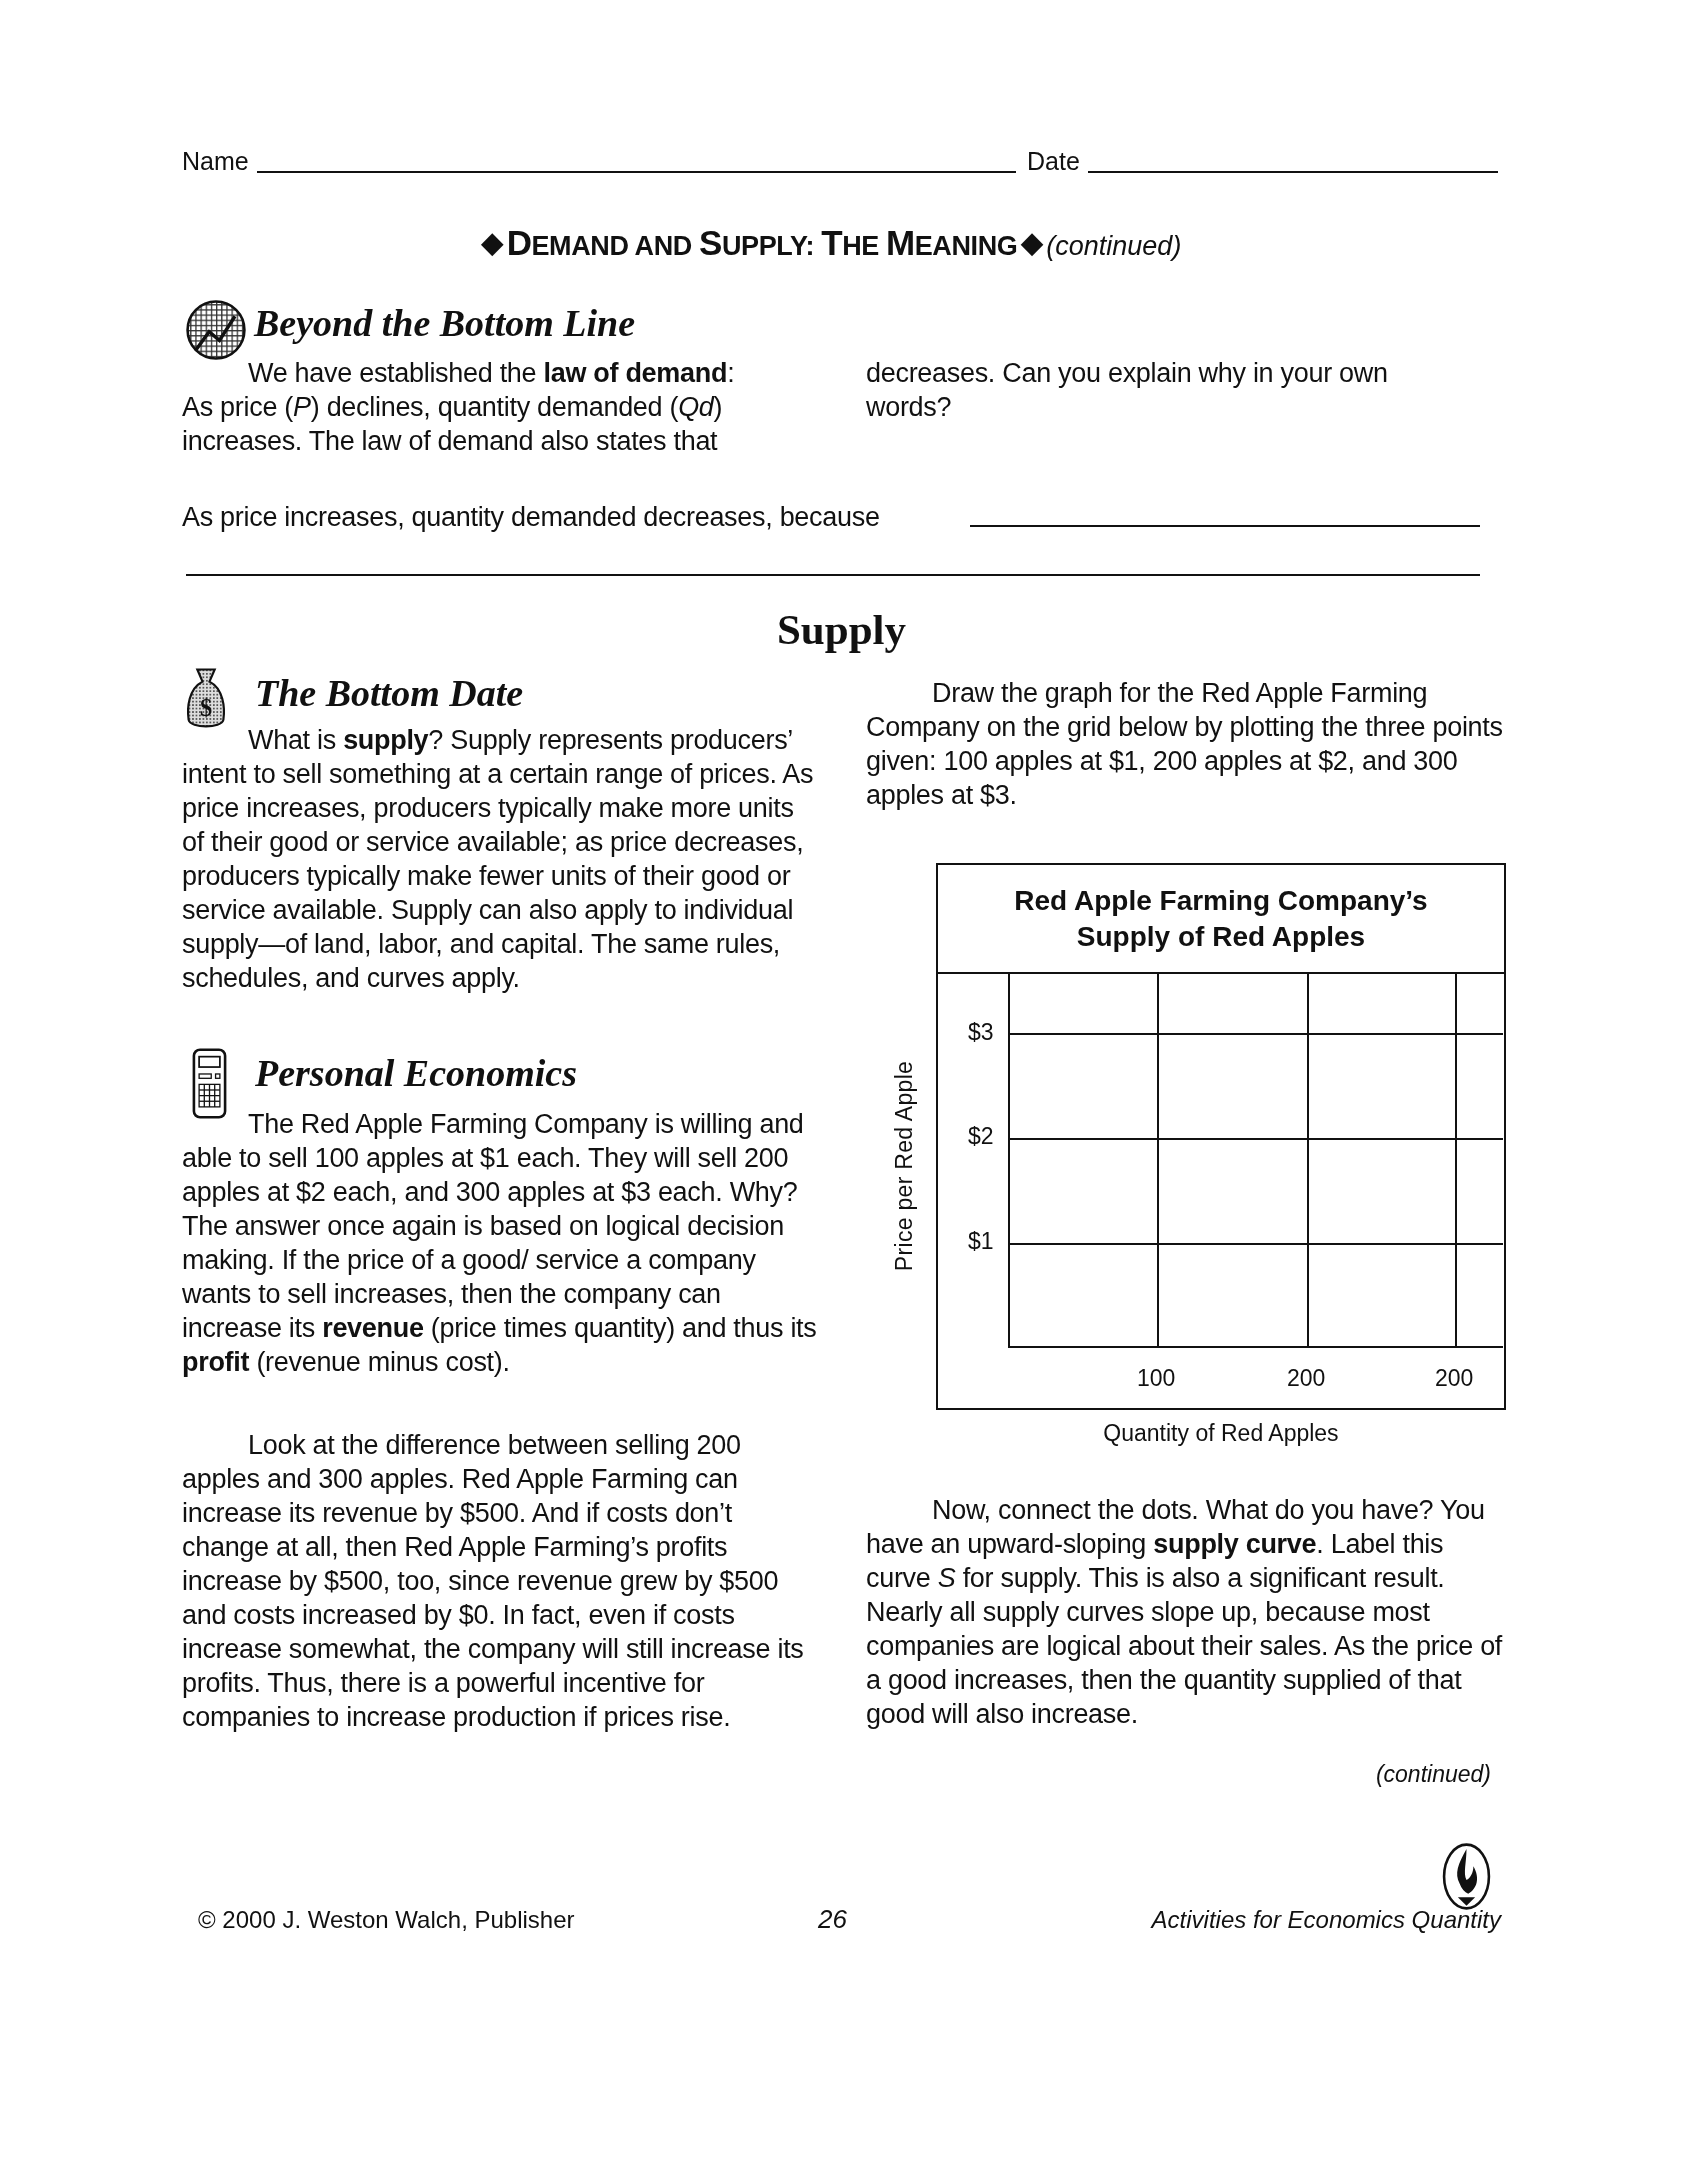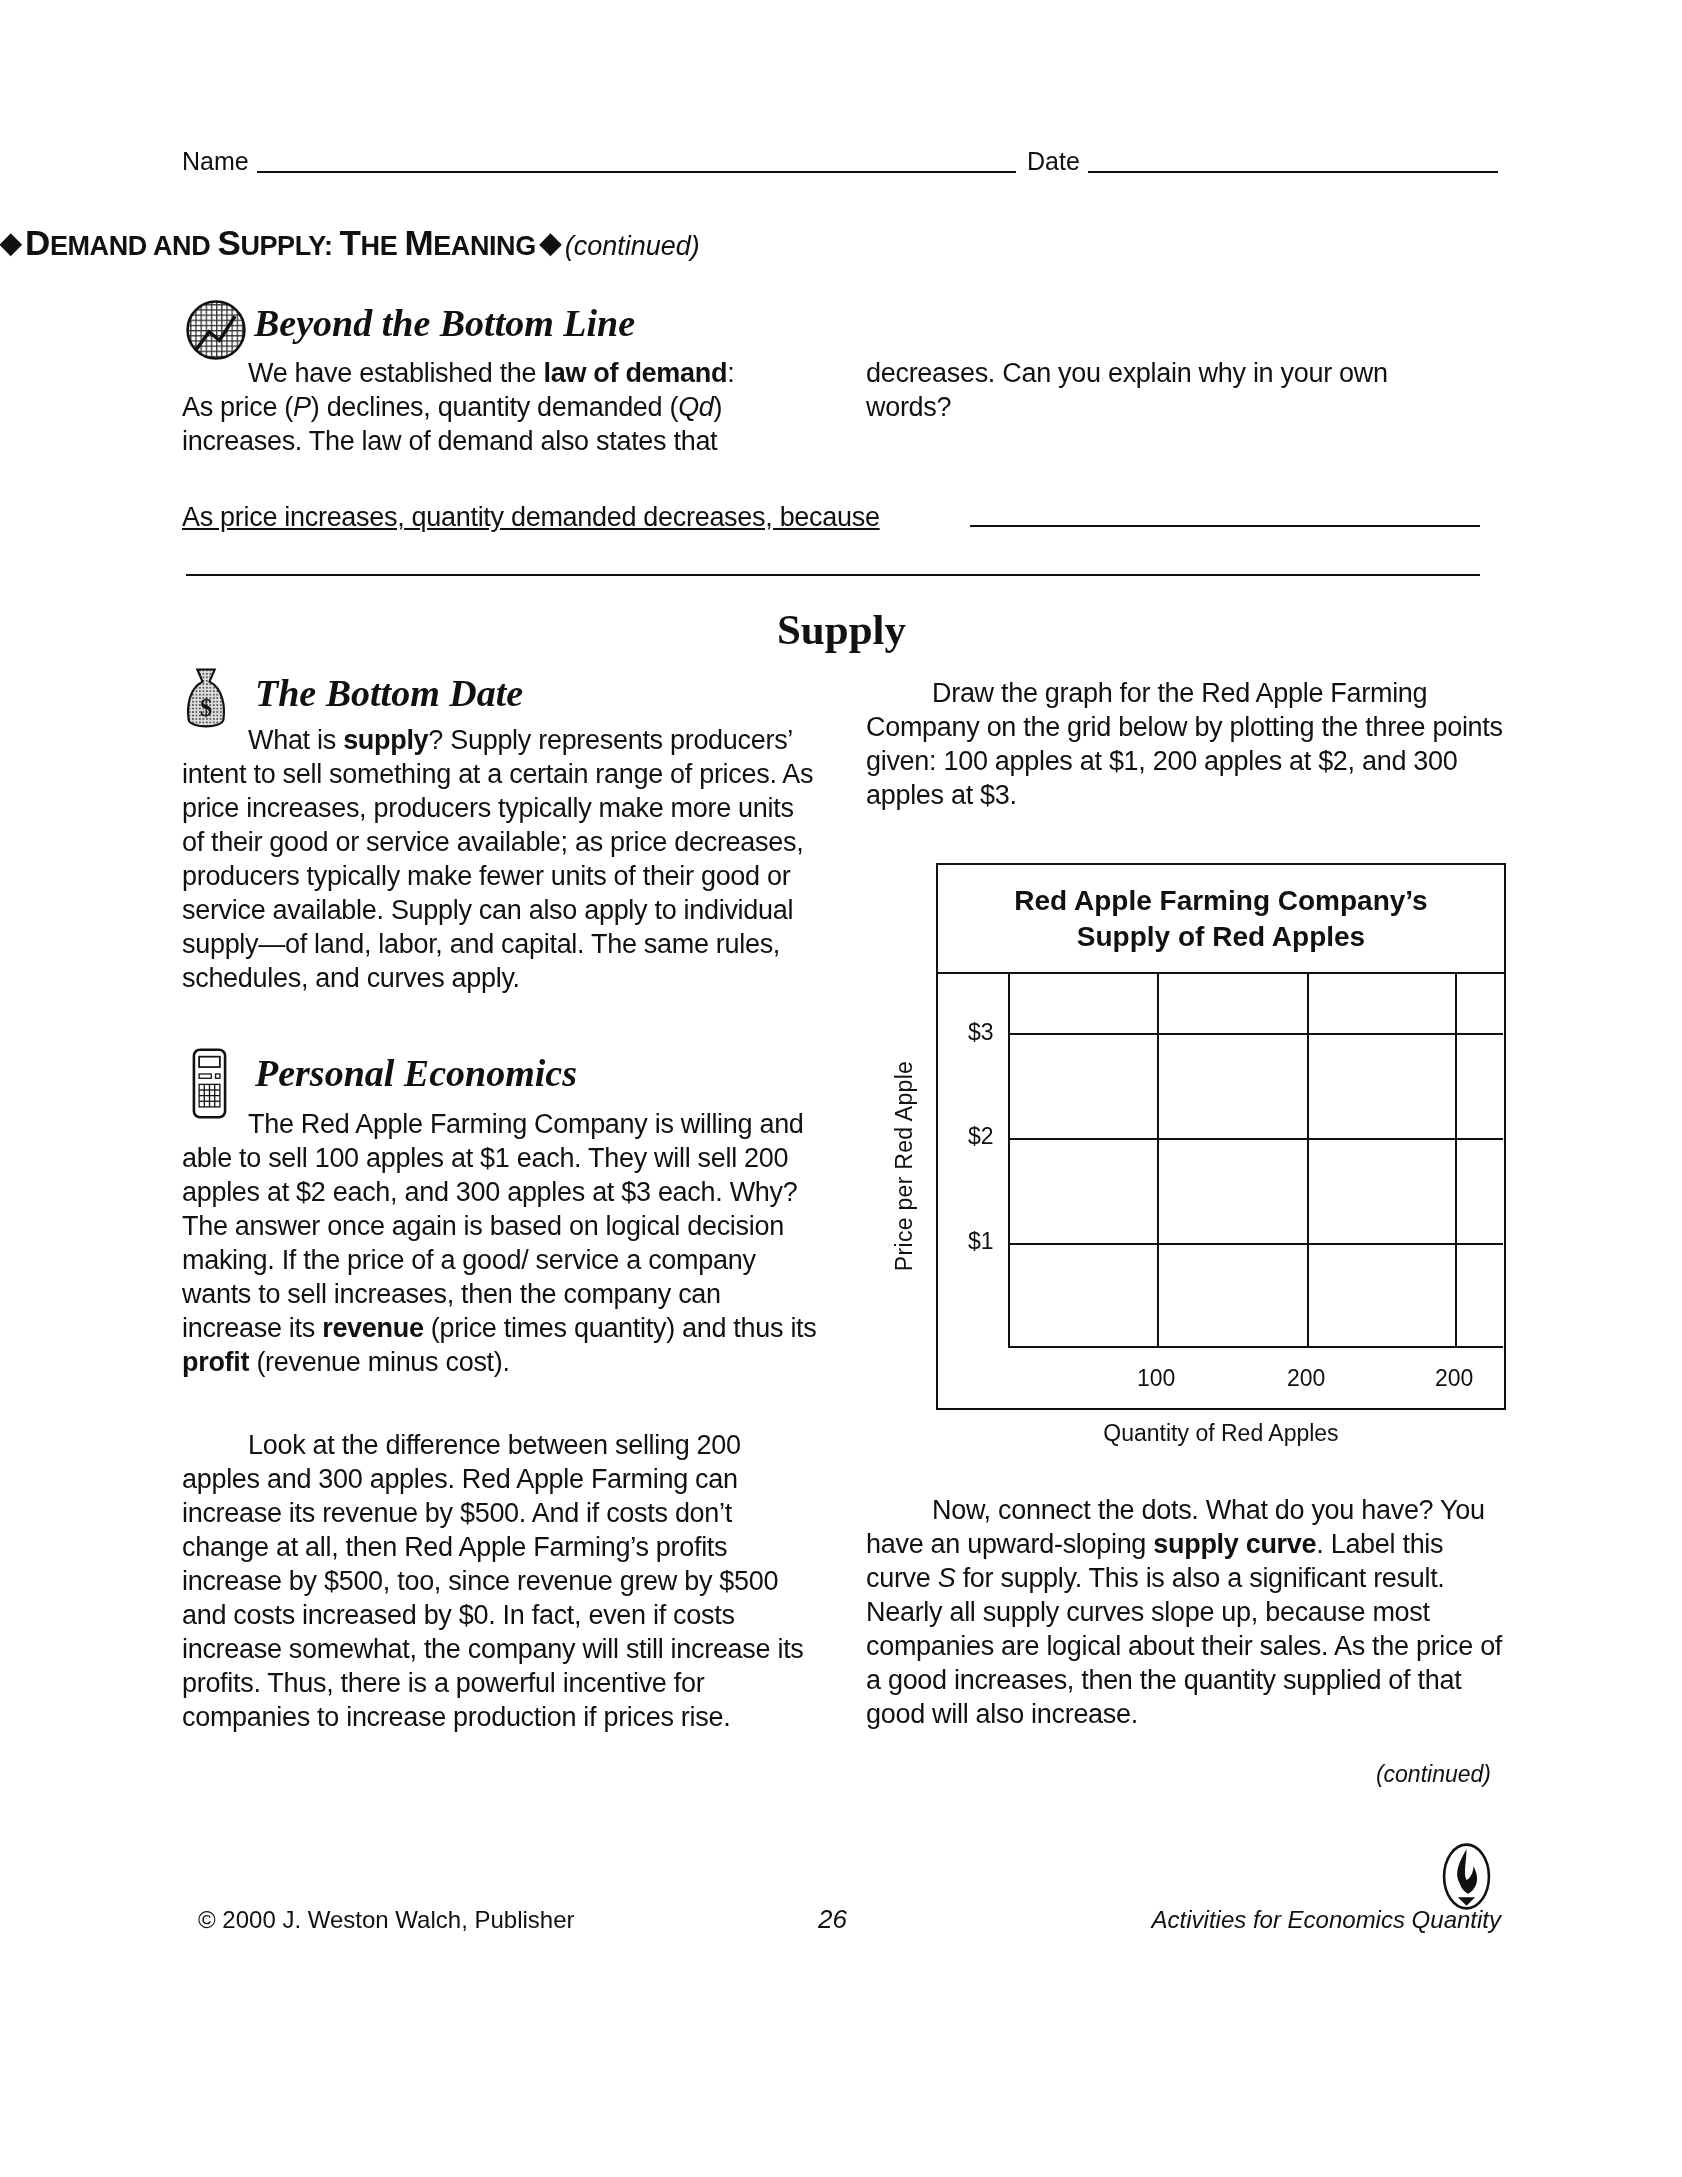--- a/index.html
+++ b/index.html
@@ -19,21 +19,21 @@
   .tick { font-size: 23px; position: absolute; }
 </style>
 </head>
 <body>
 
 <div class="abs hdr-label" style="left:182px; top:147px;">Name</div>
 <div class="uline" style="left:257px; top:171px; width:759px;"></div>
 <div class="abs hdr-label" style="left:1027px; top:147px;">Date</div>
 <div class="uline" style="left:1088px; top:171px; width:410px;"></div>
 
-<div class="abs" style="left:0; top:223px; width:1663px; text-align:left;">
+<div class="abs" style="left:0; top:223px; width:1663px; text-align:center;">
   <span style="display:inline-block;">
     <span class="title-main" style="font-size:28px; position:relative; top:-3.5px;">◆</span>
     <span class="title-main"><span>D</span><span class="sc">EMAND AND </span><span>S</span><span class="sc">UPPLY: </span><span>T</span><span class="sc">HE </span><span>M</span><span class="sc">EANING</span></span>
     <span class="title-main" style="font-size:28px; position:relative; top:-3.5px;">◆</span>
     <span class="ital" style="font-size:27px;">(continued)</span>
   </span>
 </div>
 
 <div class="abs" style="left:185px; top:299px; width:62px; height:62px;">
   <svg width="62" height="62" viewBox="0 0 72 72">
@@ -54,21 +54,21 @@
   <div style="padding-left:66px;"><span>We have established the </span><b>law of demand</b><span>:</span></div>
   <div><span>As price (</span><i>P</i><span>) declines, quantity demanded (</span><i>Qd</i><span>)</span></div>
   <div>increases. The law of demand also states that</div>
 </div>
 
 <div class="abs body-text" style="left:866px; top:356px; width:640px;">
   <div>decreases. Can you explain why in your own</div>
   <div>words?</div>
 </div>
 
-<div class="abs body-text" style="left:182px; top:500px;text-decoration:underline;">As price increases, quantity demanded decreases, because</div>
+<div class="abs body-text" style="left:182px; top:500px;">As price increases, quantity demanded decreases, because</div>
 <div class="uline" style="left:970px; top:525px; width:510px;"></div>
 <div class="uline" style="left:186px; top:574px; width:1294px;"></div>
 
 <div class="abs serif" style="left:0; top:605px; width:1683px; text-align:center; font-weight:bold; font-size:43px;">Supply</div>
 
 <div class="abs" style="left:185px; top:666px; width:42px; height:66px;">
   <svg width="42" height="66" viewBox="0 0 48 76">
     <defs>
       <pattern id="mp" width="4" height="4" patternUnits="userSpaceOnUse">
         <rect width="4" height="4" fill="#ddd"></rect>

